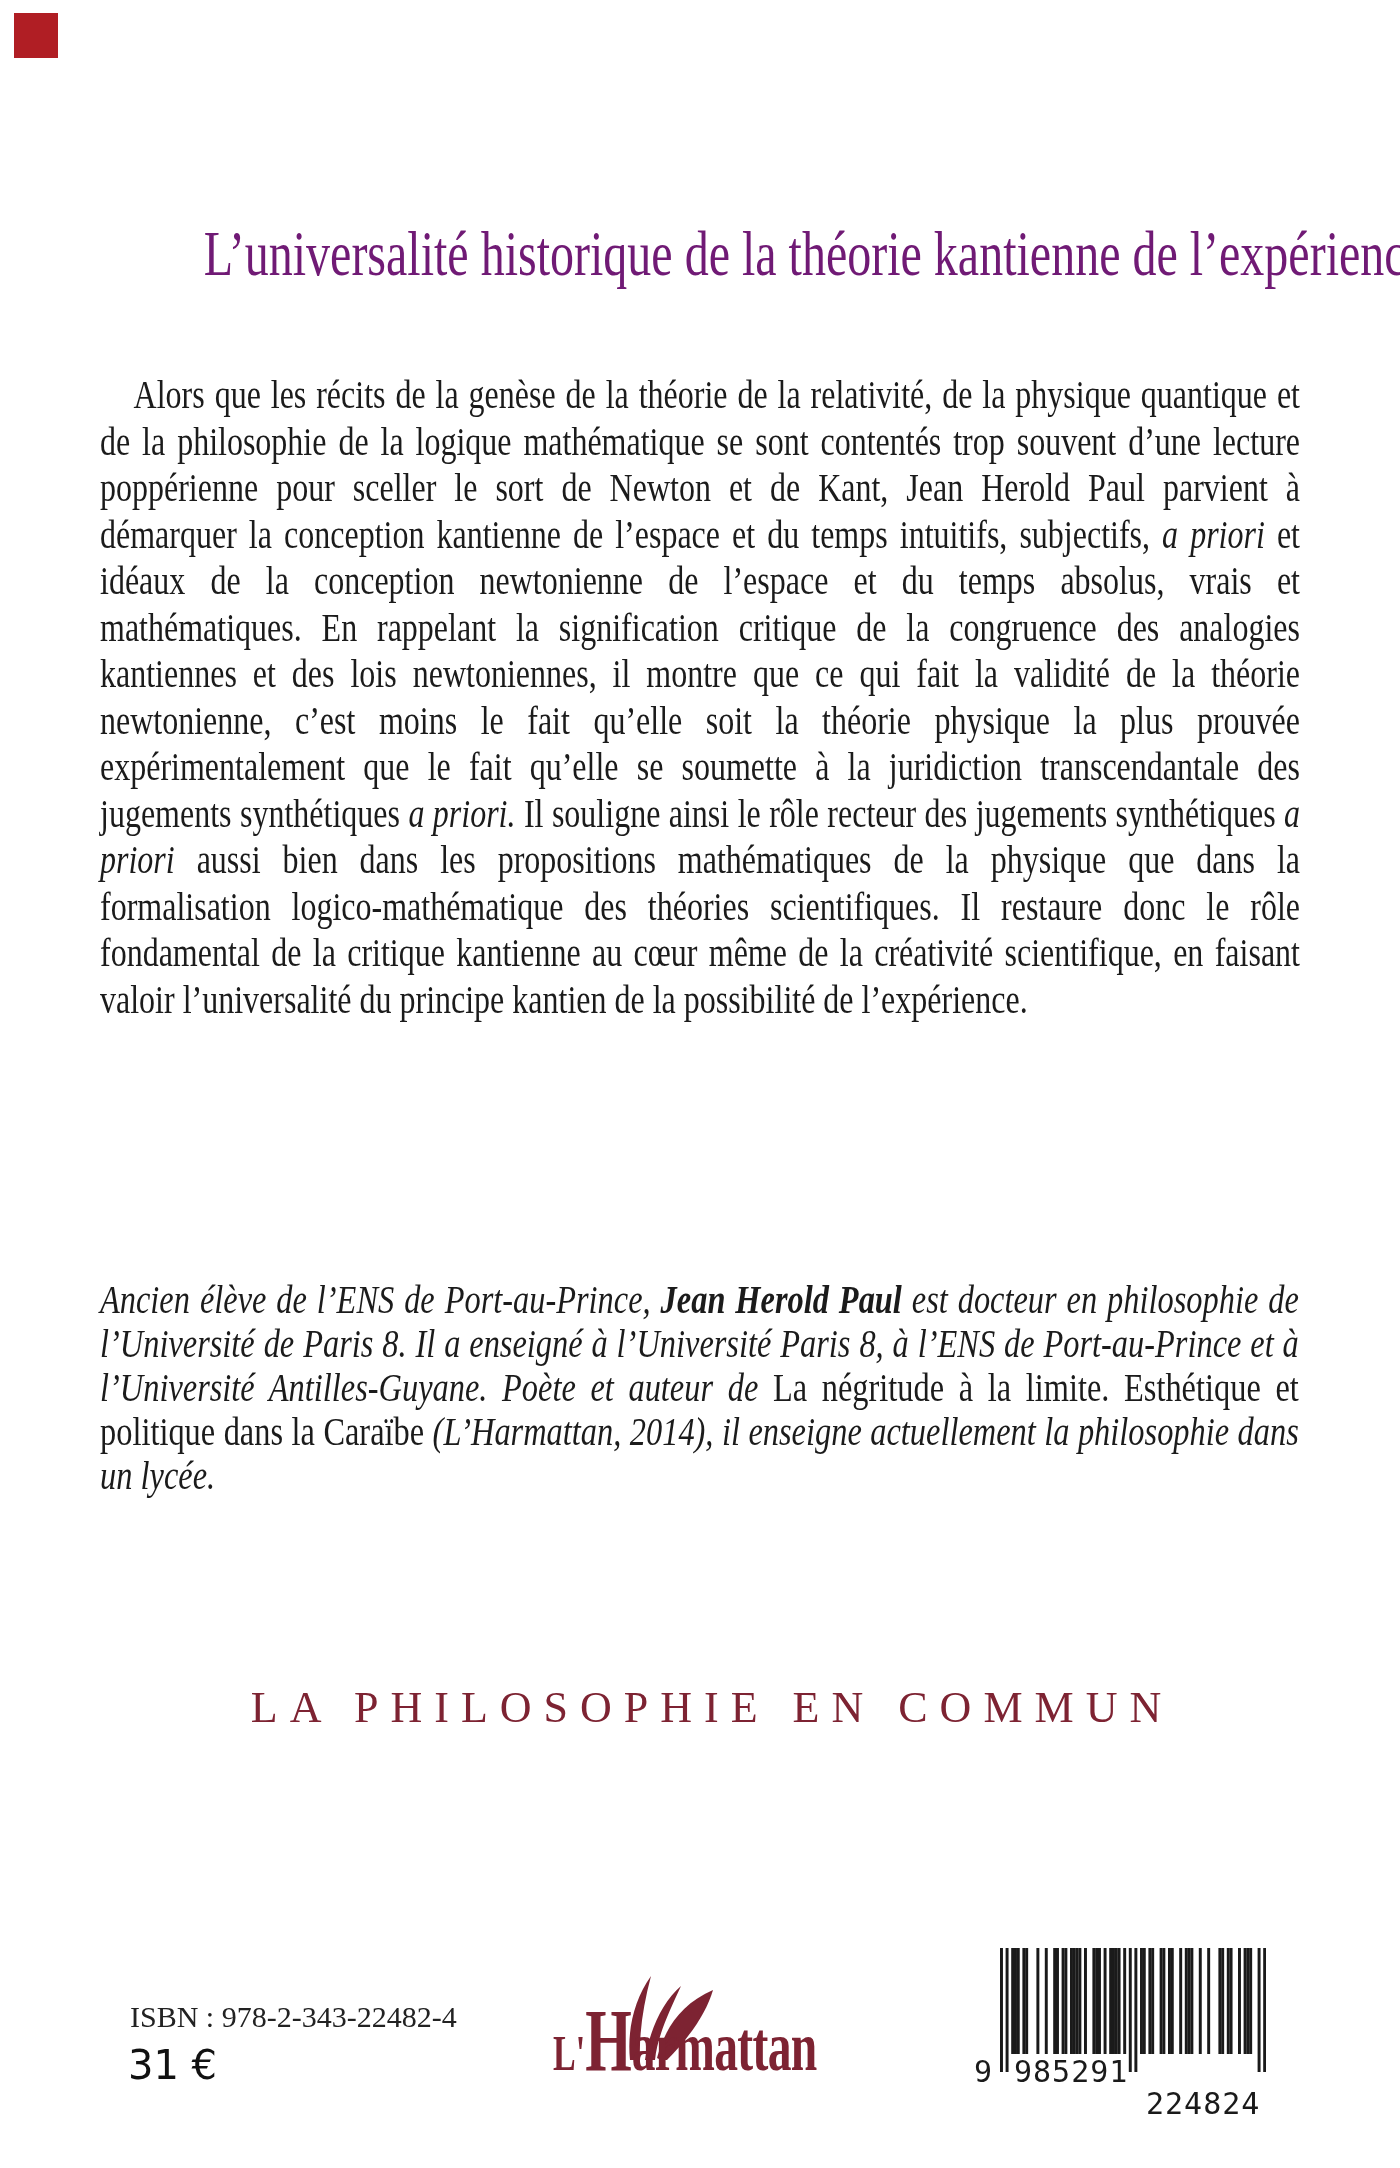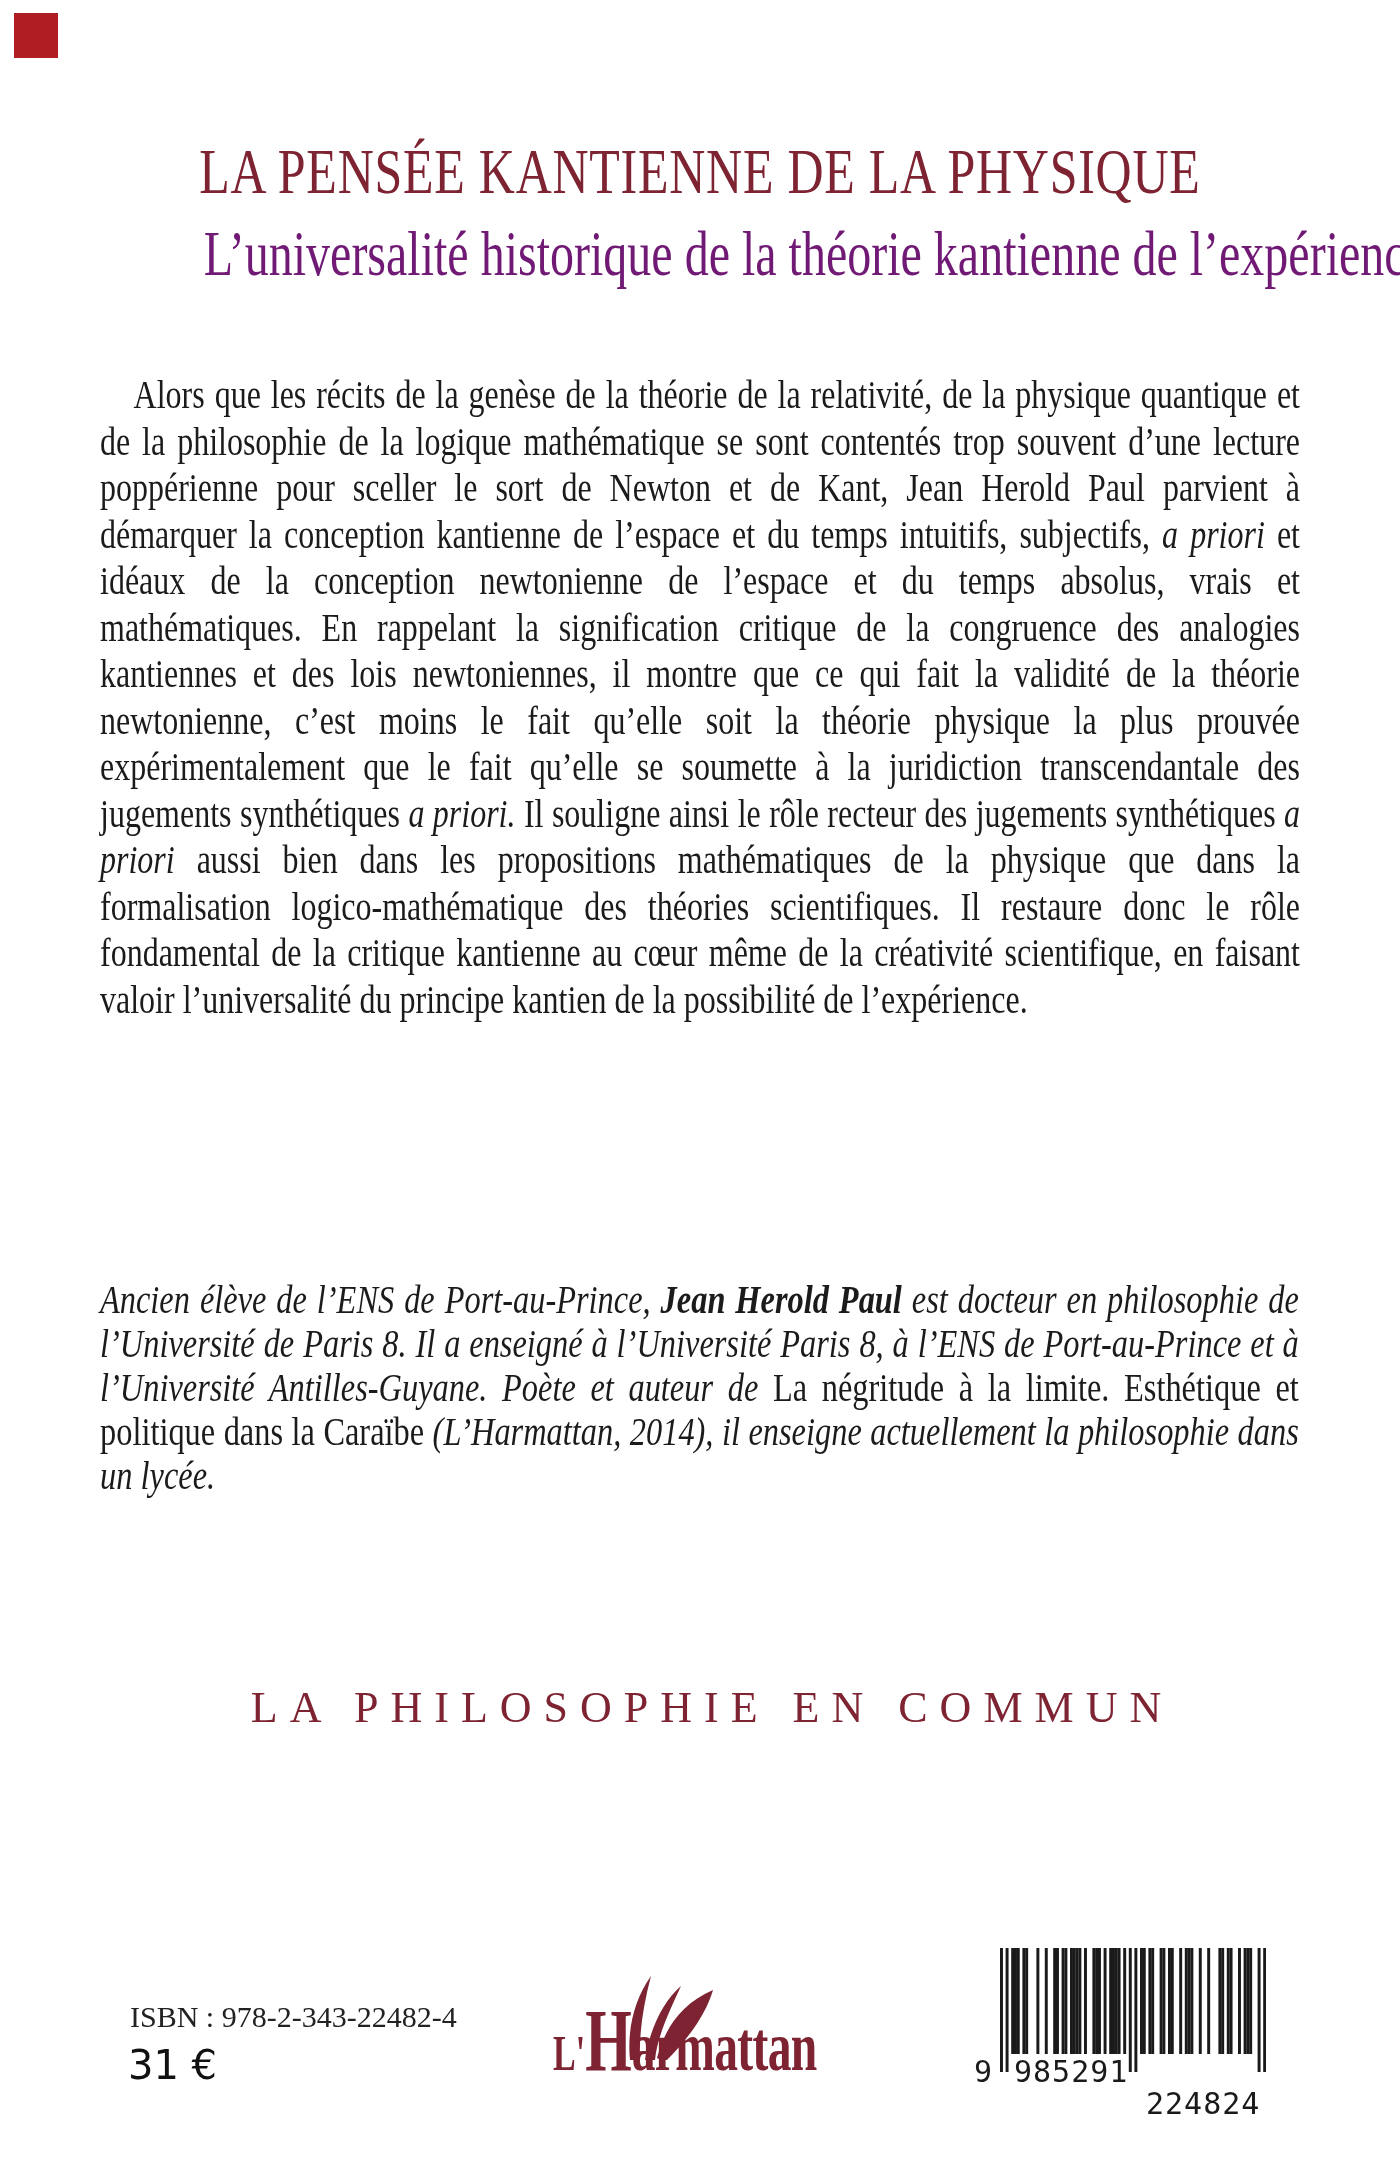--- a/index.html
+++ b/index.html
@@ -56,23 +56,20 @@
   .bc-d1{left:14px;}
   .bc-d2{left:146px;margin-top:32px;}
 </style>
 </head>
 <body>
 
 <div id="page">
 
   <div id="corner-mark"></div>
 
-  <div id="book-title" class="center-line">
-    <span class="squeeze">LA PENSÉE KANTIENNE DE LA PHYSIQUE</span>
-  </div>
 
   <div id="book-subtitle" class="center-line">
     <span class="squeeze">L’universalité historique de la théorie kantienne de l’expérience</span>
   </div>
 
   <div id="synopsis"><span class="seg-roman">Alors que les récits de la genèse de la théorie de la relativité, de la physique quantique et de la philosophie de la logique mathématique se sont contentés trop souvent d’une lecture poppérienne pour sceller le sort de Newton et de Kant, Jean Herold Paul parvient à démarquer la conception kantienne de l’espace et du temps intuitifs, subjectifs, </span><span class="seg-italic">a priori</span><span class="seg-roman"> et idéaux de la conception newtonienne de l’espace et du temps absolus, vrais et mathématiques. En rappelant la signification critique de la congruence des analogies kantiennes et des lois newtoniennes, il montre que ce qui fait la validité de la théorie newtonienne, c’est moins le fait qu’elle soit la théorie physique la plus prouvée expérimentalement que le fait qu’elle se soumette à la juridiction transcendantale des jugements synthétiques </span><span class="seg-italic">a priori.</span><span class="seg-roman"> Il souligne ainsi le rôle recteur des jugements synthétiques </span><span class="seg-italic">a priori</span><span class="seg-roman"> aussi bien dans les propositions mathématiques de la physique que dans la formalisation logico-mathématique des théories scientifiques. Il restaure donc le rôle fondamental de la critique kantienne au cœur même de la créativité scientifique, en faisant valoir l’universalité du principe kantien de la possibilité de l’expérience.</span></div>
 
   <div id="author-bio"><span class="seg-italic">Ancien élève de l’ENS de Port-au-Prince, </span><span class="seg-bold-italic">Jean Herold Paul</span><span class="seg-italic"> est docteur en philosophie de l’Université de Paris 8. Il a enseigné à l’Université Paris 8, à l’ENS de Port-au-Prince et à l’Université Antilles-Guyane. Poète et auteur de </span><span class="seg-roman">La négritude à la limite. Esthétique et politique dans la Caraïbe </span><span class="seg-italic">(L’Harmattan, 2014), il enseigne actuellement la philosophie dans un lycée.</span></div>
 
   <div id="collection-title" class="center-line">LA PHILOSOPHIE EN COMMUN</div>

